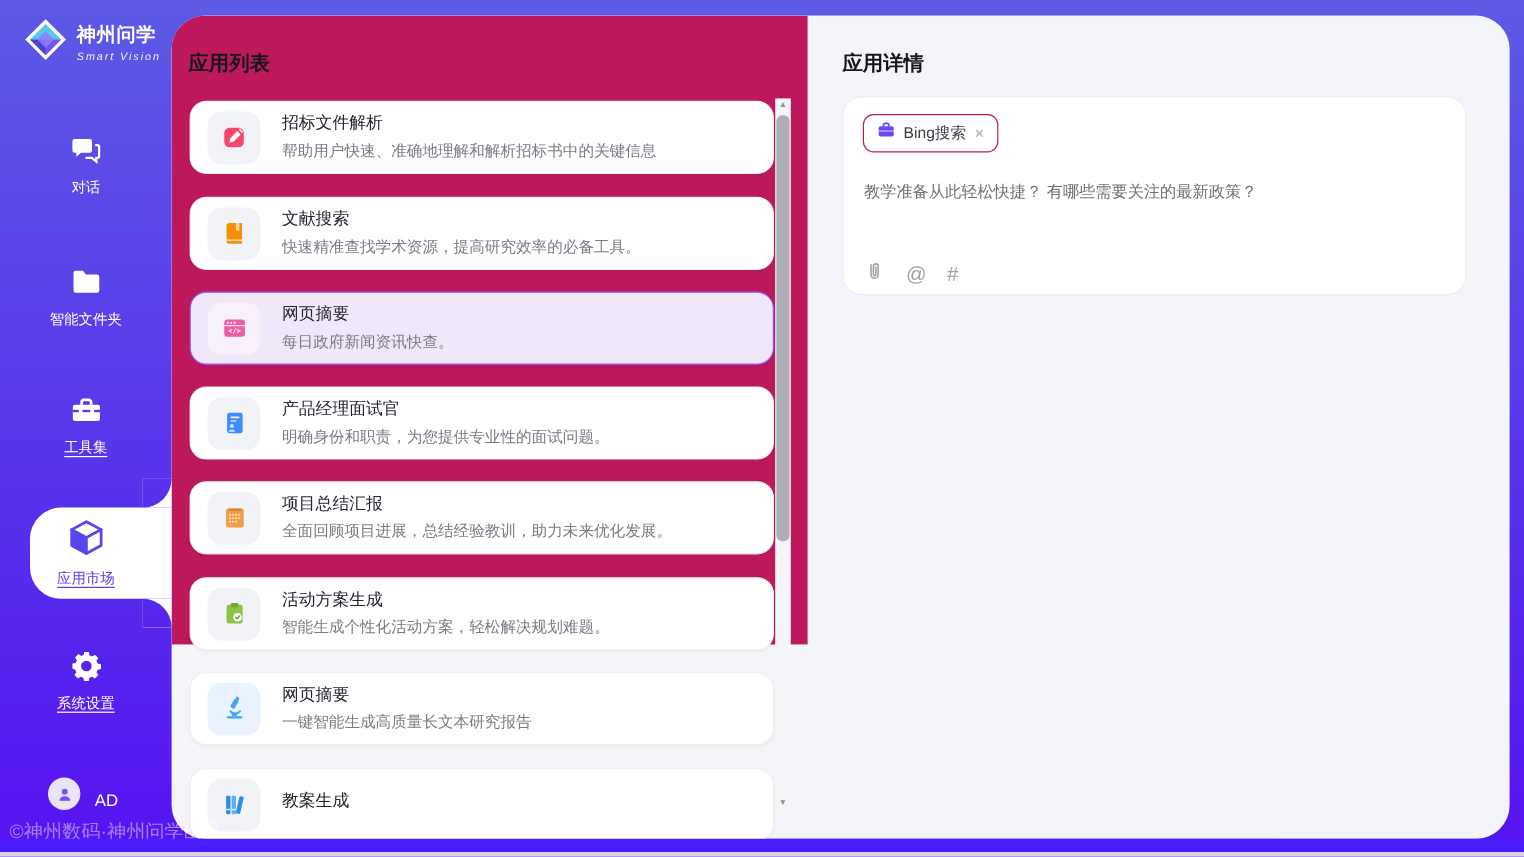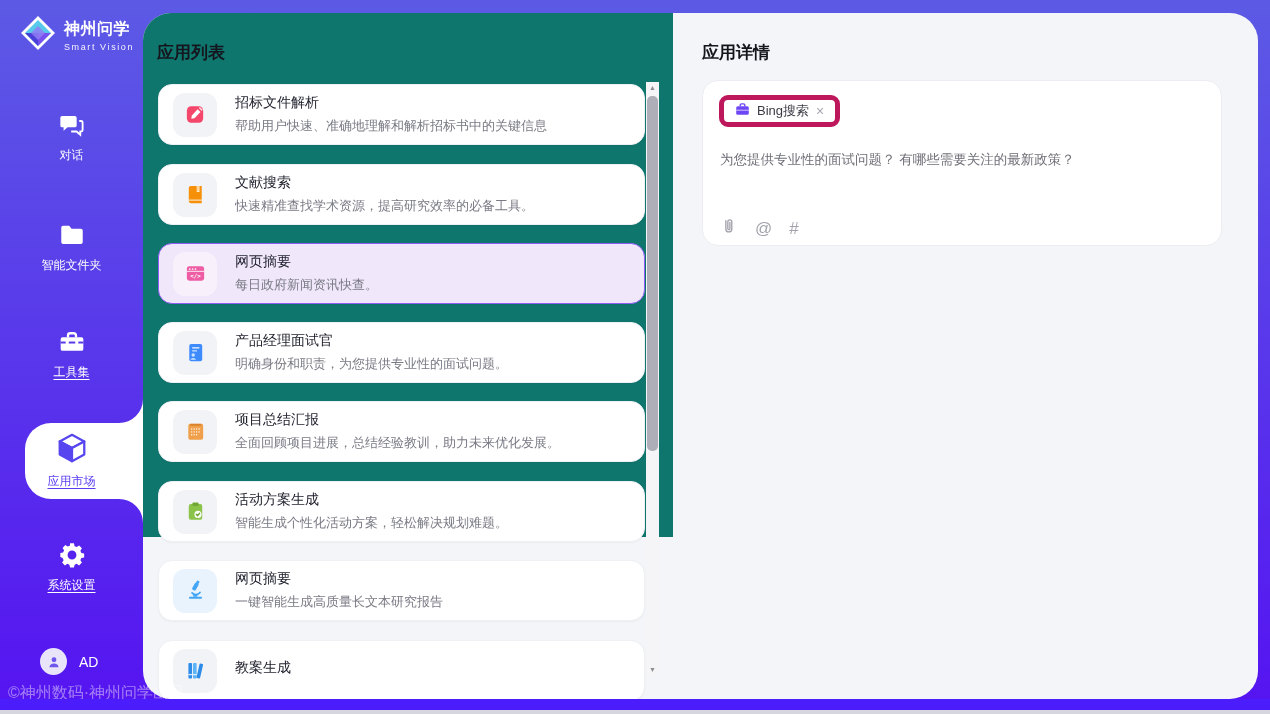--- a/index.html
+++ b/index.html
@@ -9,40 +9,40 @@
     background:linear-gradient(180deg,#5c5ae5 0%,#5513f1 100%);
     position:relative;
   }
   .bottom-strip { position:absolute; left:0; top:699px; width:1270px; height:11px; background:#4b1cfc; z-index:5; }
   .bottom-edge  { position:absolute; left:0; top:710px; width:1270px; height:4px; background:#d6d6df; z-index:5; }
 
   
   .sidebar { position:absolute; left:0; top:0; width:143px; height:699px; z-index:3; }
   .brand { position:absolute; left:18px; top:13px; display:flex; align-items:center; gap:6px; }
   .brand-name { font-size:16px; font-weight:bold; color:#fff; letter-spacing:.5px; }
-  .brand-sub  { font-size:9px; color:rgba(255,255,255,.92); letter-spacing:1.6px; margin-top:2px; }
+  .brand-sub  { font-size:9px; color:rgba(255,255,255,.92); letter-spacing:1.6px; margin-top:2px;font-style:italic; }
   .nav-item { position:absolute; left:0; width:143px; display:flex; flex-direction:column; align-items:center; gap:4px; cursor:pointer; }
   .nav-label { font-size:12px; color:#fff; }
   .nav-label.u { text-decoration:underline; text-underline-offset:3px; }
   .nav-bubble { position:absolute; left:25px; top:423px; width:118px; height:76px; background:#fff; border-radius:26px 0 0 26px; }
   .notch { position:absolute; left:119px; width:24px; height:24px; background:#fff; }
   .notch::after { content:''; position:absolute; inset:0;
     background-image:linear-gradient(180deg,#5c5ae5 0%,#5513f1 100%);
     background-size:100% 714px; }
   .notch.t { top:399px; } .notch.t::after { background-position:0 -399px; border-bottom-right-radius:24px; }
   .notch.b { top:499px; } .notch.b::after { background-position:0 -499px; border-top-right-radius:24px; }
   .nav-item.active .nav-label { color:#5b3df0; }
-  .user-row { position:absolute; left:40px; top:648px; display:flex; align-items:center; gap:12px; }
+  .user-row { position:absolute; left:40px; top:648px; display:flex; align-items:flex-end; gap:12px; }
   .avatar { width:27px; height:27px; border-radius:50%; background:#e9e4f9; display:flex; align-items:center; justify-content:center; }
   .user-initials { font-size:14px; color:#fff; }
   .copyright { position:absolute; left:8px; top:683px; font-size:16px; color:rgba(255,255,255,.45); white-space:nowrap; }
 
   
   .content { position:absolute; left:143px; top:13px; width:1115px; height:686px; background:#f4f5f8; border-radius:28px; overflow:hidden; z-index:2; }
-  .list-panel { position:absolute; left:0; top:0; width:530px; height:524px; background:#0f766e; }
+  .list-panel { position:absolute; left:0; top:0; width:530px; height:524px; background:#be185d; }
   .panel-title { position:absolute; top:28px; font-size:17px; font-weight:bold; color:#15151d; }
   .list-panel .panel-title { left:14px; }
 
   .card { position:absolute; left:15px; width:487px; height:61px; background:#fff; border:1px solid #eef0f4;
     border-radius:14px; box-shadow:0 1px 2px rgba(16,24,40,.04); display:flex; align-items:center; padding:0 14px; gap:18px; cursor:pointer; }
   .card.selected { background:#f0e7fb; border:1.5px solid #8e5cf3; }
   .app-icon-box { width:44px; height:44px; border-radius:12px; background:#f2f3f7; flex:none; display:flex; align-items:center; justify-content:center; }
   .card.selected .app-icon-box { background:#f8f0fb; }
   .app-icon-box.blue { background:#e9f3fe; }
   .app-name { font-size:14px; font-weight:normal; color:#232330; margin-bottom:5px; }
@@ -51,21 +51,21 @@
   .scrollbar { position:absolute; left:503px; top:69px; width:13px; height:594px; background:#f5f5f7; }
   .scroll-arrow { position:absolute; left:0; width:13px; height:12px; font-size:7px; color:#8d8d96; text-align:center; line-height:12px; cursor:pointer; }
   .scroll-arrow.up { top:0; } .scroll-arrow.down { bottom:0; }
   .scroll-thumb { position:absolute; left:1px; top:14px; width:11px; height:355px; background:#aeaeb8; border-radius:5px; cursor:pointer; }
 
   
   .detail-panel { position:absolute; left:530px; top:0; width:585px; height:686px; }
   .detail-panel .panel-title { left:29px; }
   .detail-card { position:absolute; left:29px; top:67px; width:520px; height:166px; background:#fff; border:1px solid #ececf2; border-radius:16px; }
   .chip { position:absolute; left:16px; top:14px; height:32px; display:inline-flex; align-items:center; gap:7px;
-    padding:0 11px; border:5px solid #be185d; border-radius:9px; background:#fff; cursor:default; }
+    padding:0 11px; border:1px solid #be185d; border-radius:9px; background:#fff; cursor:default; }
   .chip-label { font-size:13px; color:#3a3a44; }
   .chip-close { font-size:14px; color:#a7a7b0; cursor:pointer; line-height:1; }
   .query { position:absolute; left:17px; top:70px; width:480px; font-size:13.5px; color:#6f6f78; }
   .tools { position:absolute; left:17px; top:136px; display:flex; align-items:center; gap:17px; }
   .tool-glyph { font-size:17px; color:#a2a2ac; cursor:pointer; }
 </style>
 </head>
 <body>
 
 <aside class="sidebar">
@@ -310,21 +310,21 @@
           <svg width="15" height="15" viewBox="0 0 16 16">
             <path fill="none" stroke="#6d46f5" stroke-width="1.5" d="M5.6 4.4V3.3A1.3 1.3 0 0 1 6.9 2h2.2a1.3 1.3 0 0 1 1.3 1.3v1.1"></path>
             <rect x="1.3" y="4.4" width="13.4" height="9.2" rx="1.7" fill="#6d46f5"></rect>
             <rect x="1.3" y="8.2" width="13.4" height="1.1" fill="#fff" opacity=".65"></rect>
           </svg>
         </span>
         <span class="chip-label">Bing搜索</span>
         <span class="chip-close">×</span>
       </div>
 
-      <div class="query">为您提供专业性的面试问题？ 有哪些需要关注的最新政策？</div>
+      <div class="query">教学准备从此轻松快捷？ 有哪些需要关注的最新政策？</div>
 
       <div class="tools">
         <span>
           <svg width="18" height="19" viewBox="0 0 20 20" fill="none" stroke="#a2a2ac" stroke-width="1.5" stroke-linecap="round">
             <path d="M6.5 3.6v9.1a3.3 3.3 0 0 0 6.6 0V4.9a2.2 2.2 0 0 0-4.4 0v7.5a1.15 1.15 0 0 0 2.3 0V5.6"></path>
           </svg>
         </span>
         <span class="tool-glyph">@</span>
         <span class="tool-glyph">#</span>
       </div>

